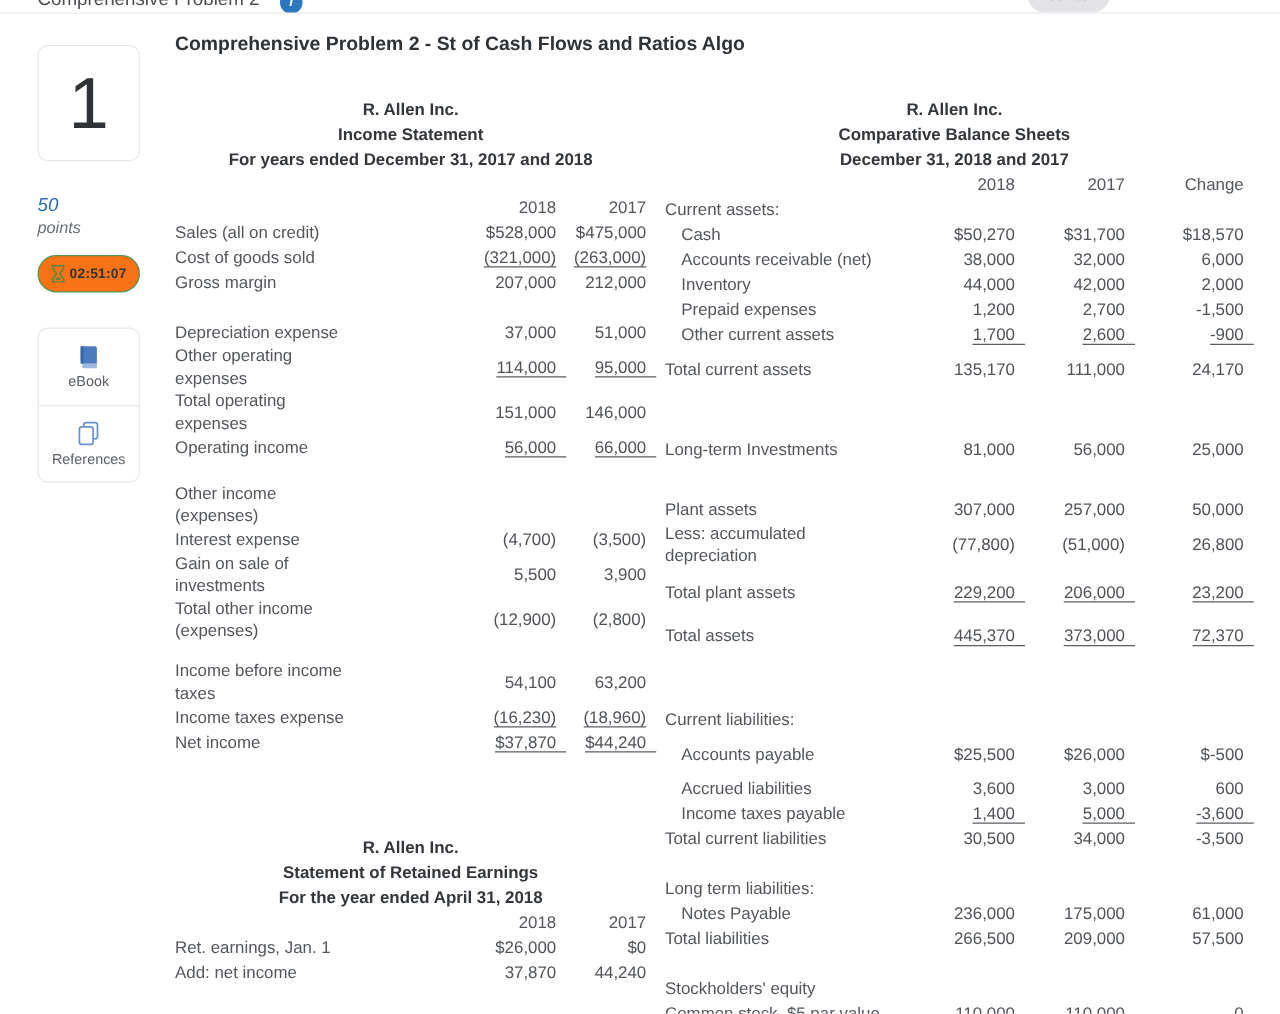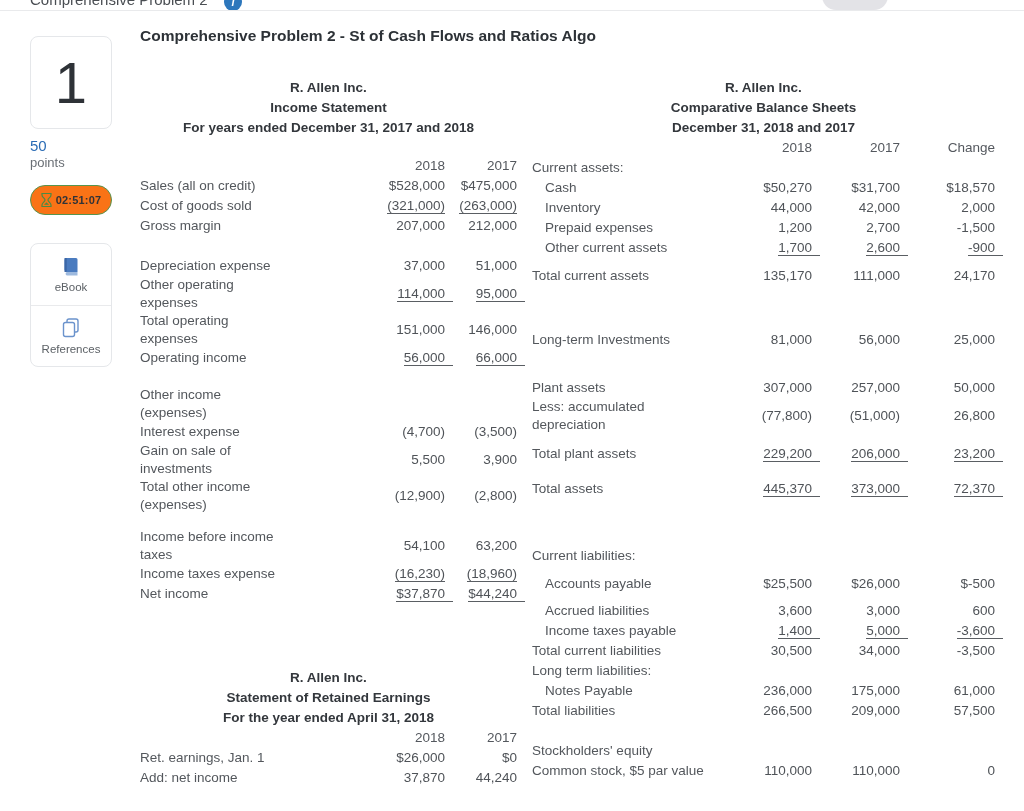--- a/index.html
+++ b/index.html
@@ -16,21 +16,21 @@
     background:#2d77bc; color:#fff; font-size:11px; font-weight:bold; font-style:italic;
     display:flex; align-items:center; justify-content:center; }
   .saved-btn { position:absolute; left:822px; top:-18px; width:66px; height:28px; border:none;
     border-radius:14px; background:#e3e3e7; color:#46494e; font-size:12px;
     font-family:"Liberation Sans", sans-serif; }
   
   .sidebar { position:absolute; left:30px; top:36px; width:82px; }
   .qcard { height:93px; border:1px solid #e5e7ea; border-radius:8px; background:#fff;
     display:flex; align-items:center; justify-content:center;
     font-size:58px; font-weight:500; color:#2e3237; }
-  .points { margin-top:8px; }
+  .points { margin-top:27px;font-style:italic; }
   .points-num { color:#2b6cb5; font-size:15px; }
   .points-label { color:#6a6f75; font-size:13px; margin-top:1px; }
   .timer { margin-top:15px; width:82px; height:30px; border:1.5px solid #57944f; border-radius:16px;
     background:#f97316; display:flex; align-items:center; justify-content:center; gap:4px; }
   .timer-text { font-size:11px; font-weight:bold; color:#303338; letter-spacing:.2px; }
   .tools { margin-top:28px; border:1px solid #e5e7ea; border-radius:8px; background:#fff; }
   .tool { height:61px; display:flex; flex-direction:column; align-items:center; justify-content:center; gap:4px; cursor:pointer; }
   .tool + .tool { border-top:1px solid #e9eaec; }
   .tool-label { font-size:11.5px; color:#5c6166; }
   
@@ -223,20 +223,26 @@
             <span class="val"></span>
             <span class="val"></span>
           </div>
           <div class="frow">
             <span class="lbl indent">Cash</span>
             <span class="val"><span>$50,270</span></span>
             <span class="val"><span>$31,700</span></span>
             <span class="val"><span>$18,570</span></span>
           </div>
           <div class="frow">
+            <span class="lbl indent">Accounts receivable (net)</span>
+            <span class="val"><span>38,000</span></span>
+            <span class="val"><span>32,000</span></span>
+            <span class="val"><span>6,000</span></span>
+          </div>
+          <div class="frow">
             <span class="lbl indent">Inventory</span>
             <span class="val"><span>44,000</span></span>
             <span class="val"><span>42,000</span></span>
             <span class="val"><span>2,000</span></span>
           </div>
           <div class="frow">
             <span class="lbl indent">Prepaid expenses</span>
             <span class="val"><span>1,200</span></span>
             <span class="val"><span>2,700</span></span>
             <span class="val"><span>-1,500</span></span>
@@ -306,21 +312,21 @@
             <span class="val"><span class="u ext">1,400</span></span>
             <span class="val"><span class="u ext">5,000</span></span>
             <span class="val"><span class="u ext">-3,600</span></span>
           </div>
           <div class="frow">
             <span class="lbl">Total current liabilities</span>
             <span class="val"><span>30,500</span></span>
             <span class="val"><span>34,000</span></span>
             <span class="val"><span>-3,500</span></span>
           </div>
-          <div class="frow" style="">
+          <div class="frow" style="margin-top: 20px;">
             <span class="lbl section">Long term liabilities:</span>
             <span class="val"></span>
             <span class="val"></span>
             <span class="val"></span>
           </div>
           <div class="frow">
             <span class="lbl indent">Notes Payable</span>
             <span class="val"><span>236,000</span></span>
             <span class="val"><span>175,000</span></span>
             <span class="val"><span>61,000</span></span>

